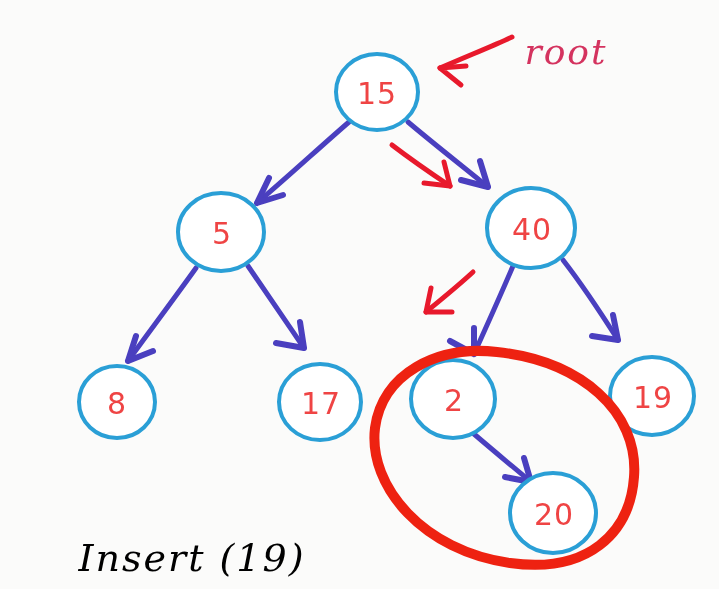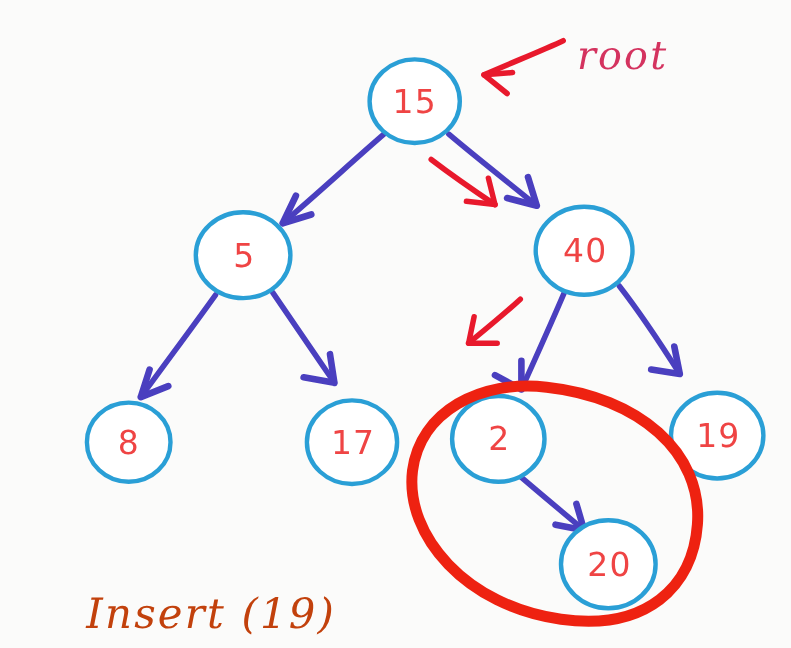--- a/index.html
+++ b/index.html
@@ -43,21 +43,21 @@
     margin-top: 21px;
   }
   #root-label {
     color: #d4335f;
     font-family: "DejaVu Serif", serif;
     font-size: 36px;
     font-style: italic;
     letter-spacing: 2px;
   }
   #insert-label {
-    color: #c2410c;
+    color: #000000;
     font-family: "DejaVu Serif", serif;
     font-size: 38px;
     font-style: italic;
     letter-spacing: 2px;
   }
 </style>
 </head>
 <body>
 
 <div id="canvas">

